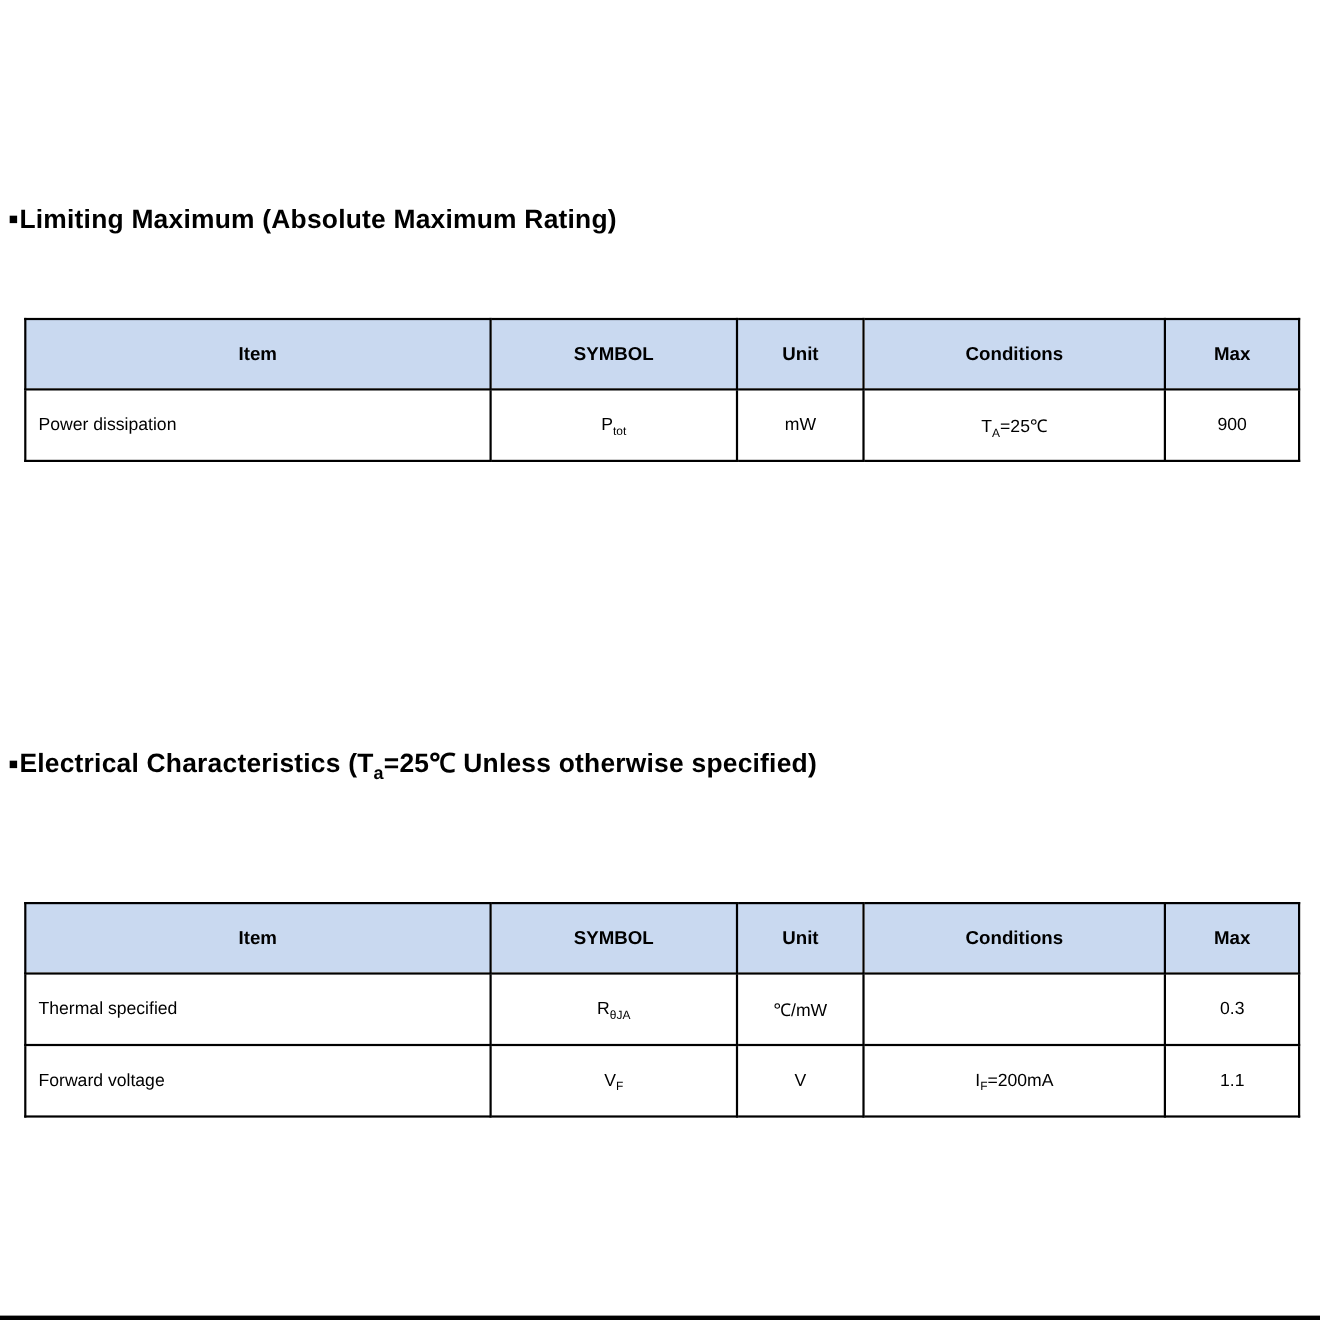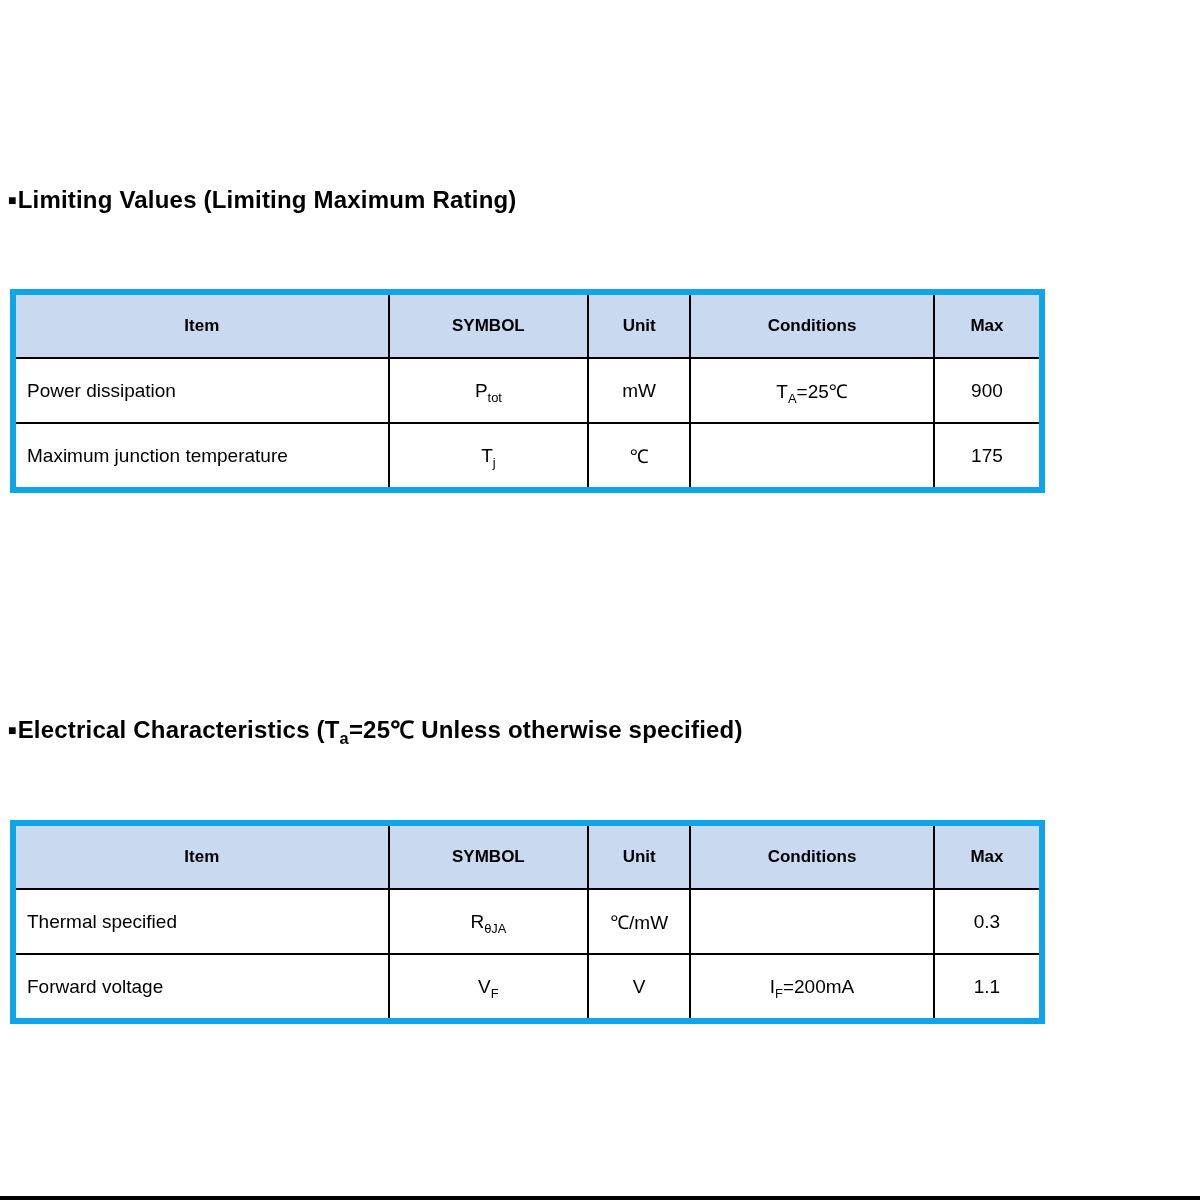--- a/index.html
+++ b/index.html
@@ -13,51 +13,51 @@
   }
   .heading {
     position: absolute;
     left: 8px;
     font-size: 24px;
     font-weight: bold;
     white-space: nowrap;
     letter-spacing: 0.2px;
   }
   #heading-1 { top: 186px; }
-  #heading-2 { top: 712px; }
+  #heading-2 { top: 676px; }
   .bullet {
     font-size: 14px;
     vertical-align: 3px;
     margin-right: 1px;
   }
   table.spec {
     position: absolute;
-    left: 10px;
-    width: 1035px;
+    left: 22px;
+    width: 1160px;
     border-collapse: collapse;
     table-layout: fixed;
-    border: 6px solid #0ea5e9;
+    border: 2px solid #0ea5e9;
   }
   #table-1 { top: 289px; }
   #table-2 { top: 820px; }
   .spec th, .spec td {
     border: 2px solid #000;
     text-align: center;
     vertical-align: middle;
     padding: 0;
     overflow: hidden;
   }
   .spec th {
     background: #c9d9f0;
     font-size: 17px;
     font-weight: bold;
     height: 62px;
   }
   .spec td {
-    font-size: 19px;
+    font-size: 16px;
     height: 63px;
     background: #ffffff;
   }
   .spec td.item {
     text-align: left;
     padding-left: 11px;
   }
   sub {
     font-size: 68%;
     line-height: 0;
@@ -65,21 +65,21 @@
   .footer-bar {
     position: absolute;
     left: 0; bottom: 0;
     width: 100%; height: 4px;
   }
 </style>
 </head>
 <body>
 
 <div class="heading" id="heading-1">
-  <span class="bullet">■</span><span>Limiting Values (Limiting Maximum Rating)</span>
+  <span class="bullet">■</span><span>Limiting Maximum (Absolute Maximum Rating)</span>
 </div>
 
 <table class="spec" id="table-1">
   <colgroup>
     <col style="width:36.5%">
       <col style="width:19.4%">
       <col style="width:9.9%">
       <col style="width:23.7%">
       <col style="width:10.5%">
   </colgroup>
@@ -92,27 +92,20 @@
       <th style="background: rgb(201, 217, 240);">Max</th>
     </tr>
   </thead>
   <tbody>
     <tr>
       <td class="item">Power dissipation</td>
       <td>P<sub>tot</sub></td>
       <td>mW</td>
       <td>T<sub>A</sub>=25℃</td>
       <td>900</td>
-    </tr>
-    <tr>
-      <td class="item">Maximum junction temperature</td>
-      <td>T<sub>j</sub></td>
-      <td>℃</td>
-      <td></td>
-      <td>175</td>
     </tr>
   </tbody>
 </table>
 
 <div class="heading" id="heading-2">
   <span class="bullet">■</span><span>Electrical Characteristics (T<sub>a</sub>=25℃ Unless otherwise specified)</span>
 </div>
 
 <table class="spec" id="table-2">
   <colgroup>

